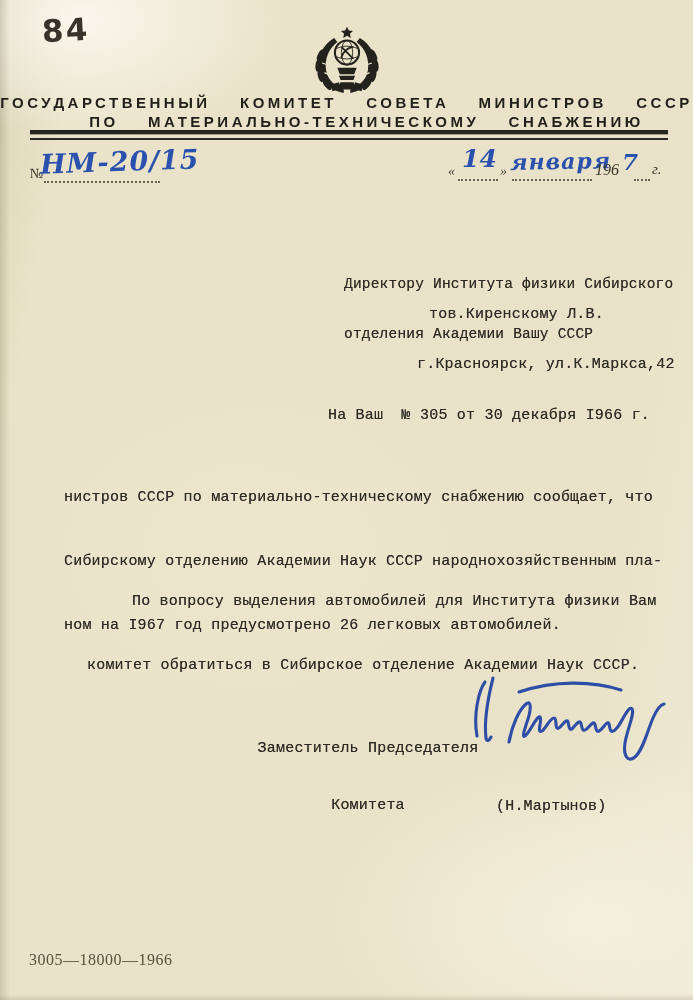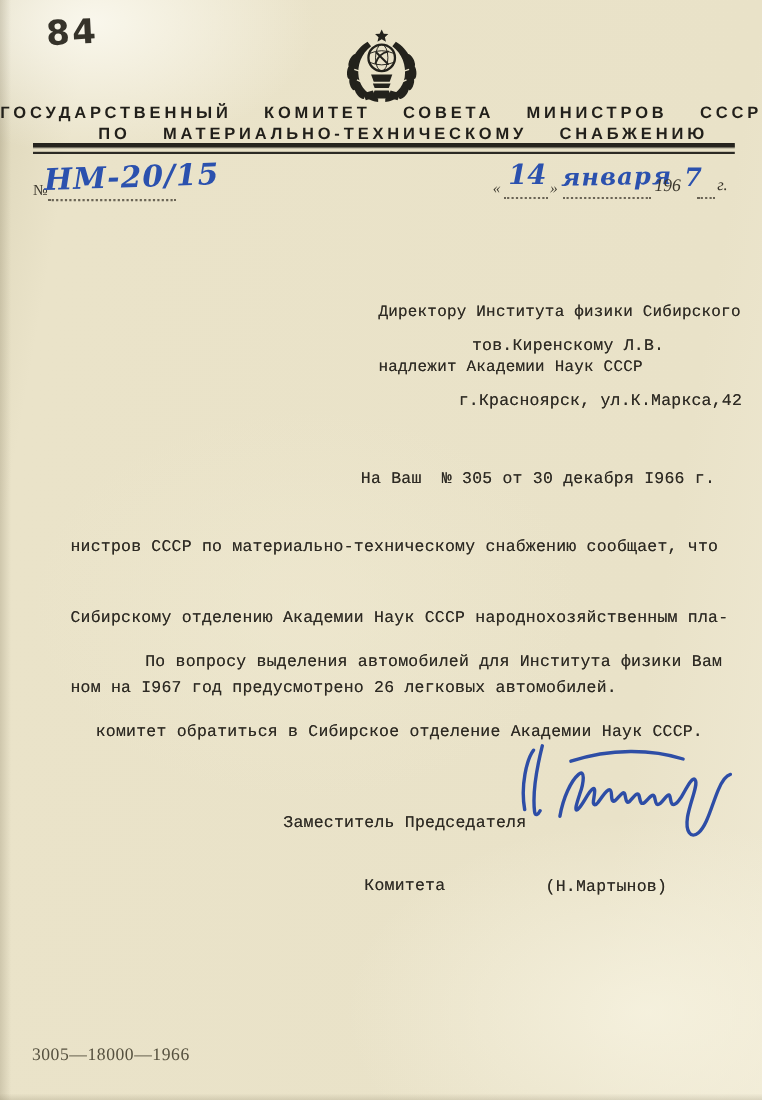--- a/index.html
+++ b/index.html
@@ -103,26 +103,26 @@
     <span class="dots" style="position:absolute;left:72px;top:19px;width:80px;"></span>
     <span class="hand hand-month" style="position:absolute;left:70px;top:2px;">января</span>
     <span class="printform ital" style="position:absolute;left:155px;top:15px;font-size:16px;">196</span>
     <span class="hand hand-digit" style="position:absolute;left:182px;top:2px;">7</span>
     <span class="dots" style="position:absolute;left:194px;top:19px;width:16px;"></span>
     <span class="printform ital" style="position:absolute;left:212px;top:15px;font-size:15px;">г.</span>
   </div>
 
   <div class="abs typed typed-sm" style="left:334px;top:243px;line-height:16.5px;margin-left:10px;">
     <div>Директору Института физики Сибирского</div>
-    <div>надлежит Академии Наук СССР</div>
+    <div>отделения Академии Вашу СССР</div>
   </div>
   <div class="abs typed" style="left:429px;top:306px;">тов.Киренскому Л.В.</div>
   <div class="abs typed" style="left:417px;top:356px;">г.Красноярск, ул.К.Маркса,42</div>
 
-  <div class="abs typed" style="left:328px;top:427px;text-align:center;">На Ваш  № 305 от 30 декабря I966 г.</div>
+  <div class="abs typed" style="left:328px;top:407px;text-align:center;">На Ваш  № 305 от 30 декабря I966 г.</div>
 
   <div class="abs typed" style="left:64px;top:449px;">
     <div class="body-line">нистров СССР по материально-техническому снабжению сообщает, что</div>
     <div class="body-line">Сибирскому отделению Академии Наук СССР народнохозяйственным пла-</div>
     <div class="body-line">ном на I967 год предусмотрено 26 легковых автомобилей.</div>
   </div>
 
   <div class="abs typed" style="left:64px;top:553px;">
     <div class="body-line ind1">По вопросу выделения автомобилей для Института физики Вам</div>
     <div class="body-line ind2">комитет обратиться в Сибирское отделение Академии Наук СССР.</div>

